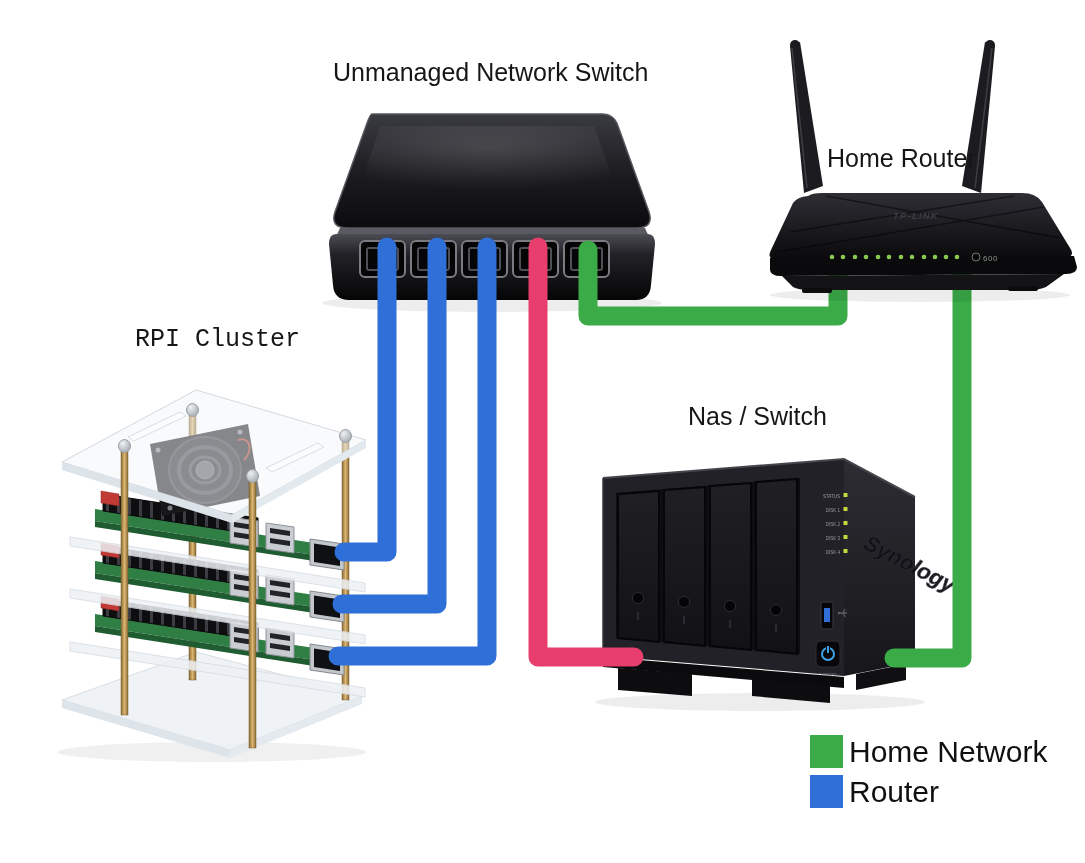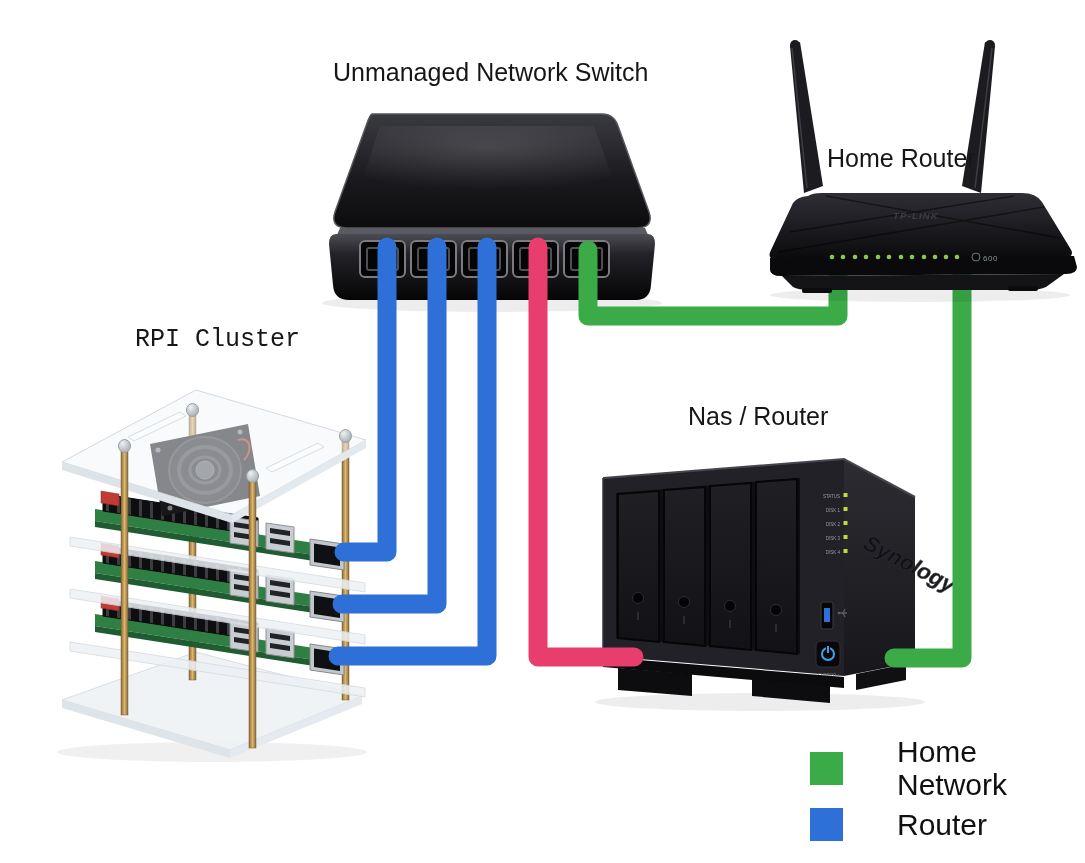--- a/index.html
+++ b/index.html
@@ -3,21 +3,21 @@
 <meta charset="utf-8">
 <style>
   html,body{margin:0;padding:0;background:#fff;}
   .canvas{position:relative;width:1085px;height:863px;background:#ffffff;overflow:hidden;
           font-family:"Liberation Sans",sans-serif;}
   .canvas svg{position:absolute;left:0;top:0;}
   .device-label{position:absolute;color:#161616;font-size:25px;white-space:nowrap;}
   .legend{position:absolute;left:810px;top:735px;display:flex;flex-direction:column;gap:7px;}
   .legend-row{display:flex;align-items:center;gap:6px;}
   .swatch{width:33px;height:33px;flex:0 0 33px;}
-  .legend-label{font-size:30px;color:#101010;line-height:33px;margin-left:48px;}
+  .legend-label{font-size:30px;color:#101010;line-height:33px;}
   svg text{font-family:"Liberation Sans",sans-serif;}
 </style>
 </head>
 <body>
 
 <div class="canvas">
 
 <svg width="1085" height="863" viewBox="0 0 1085 863">
   <defs>
     <linearGradient id="gSwitchTop" x1="0" y1="0" x2="0" y2="1">
@@ -289,21 +289,21 @@
     </g>
     <path d="M782,276 L1064,274 L1046,287 Q1040,290 1028,290 L810,290 Q798,290 793,287 Z" fill="#141417"></path>
     <rect x="802" y="288" width="30" height="5" rx="2" fill="#0c0c0e"></rect>
     <rect x="1008" y="286" width="30" height="5" rx="2" fill="#0c0c0e"></rect>
   </g>
 </svg>
 
   <div class="device-label" style="left:333px;top:58px;">Unmanaged Network Switch</div>
   <div class="device-label" style="left:827px;top:104px;margin-top:40px;">Home Router</div>
   <div class="device-label" style="left:135px;top:325px;font-family:Liberation Mono, monospace;">RPI Cluster</div>
-  <div class="device-label" style="left:688px;top:402px;">Nas / Router</div>
+  <div class="device-label" style="left:688px;top:402px;">Nas / Switch</div>
 
   <div class="legend">
     <div class="legend-row">
       <span class="swatch" style="background-color: rgb(58, 171, 71);"></span>
       <span class="legend-label">Home Network</span>
     </div>
     <div class="legend-row">
       <span class="swatch" style="background-color: rgb(46, 111, 216);"></span>
       <span class="legend-label">Router</span>
     </div>

